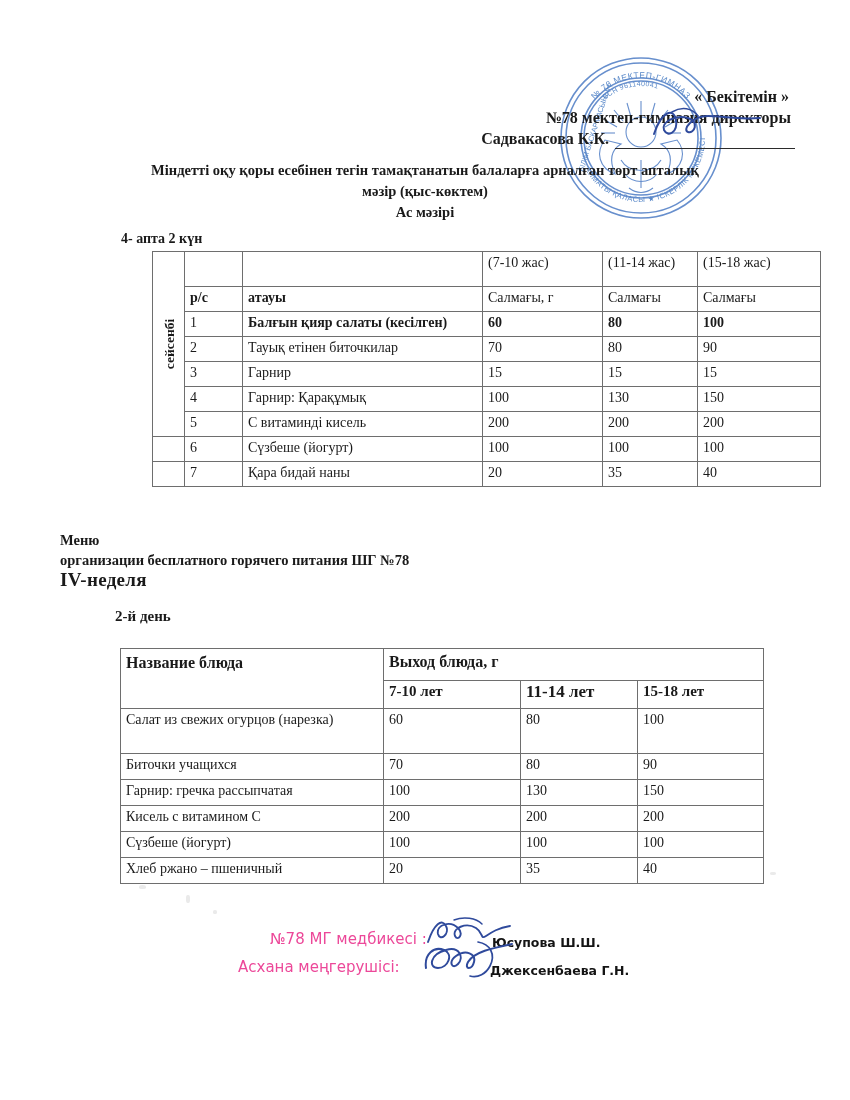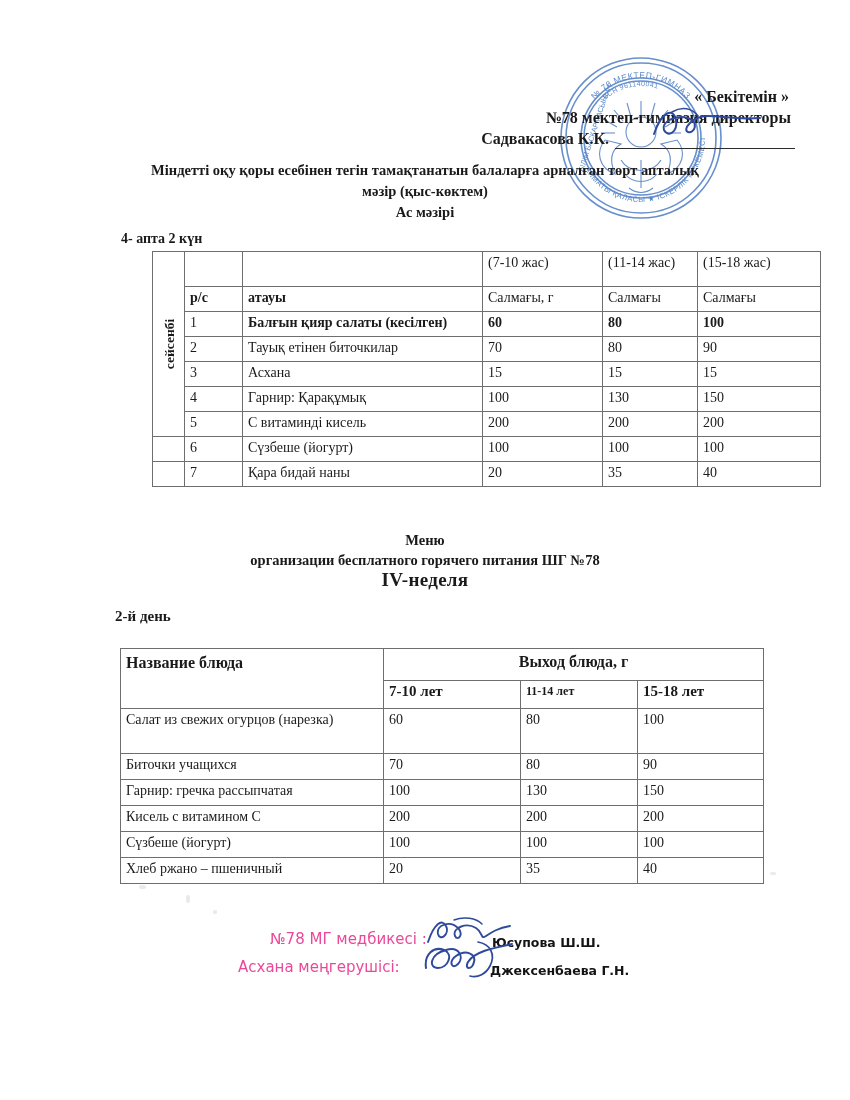--- a/index.html
+++ b/index.html
@@ -121,21 +121,21 @@
     font-weight: bold;
     font-size: 13.5px;
   }
 
   
   .ru-title {
     position: absolute;
     left: 60px;
     top: 530px;
     width: 730px;
-    text-align: center;
+    text-align: left;
     font-weight: bold;
     font-size: 14.5px;
     line-height: 20px;
   }
   .ru-week {
     font-size: 19px;
     font-weight: bold;
     letter-spacing: .3px;
   }
   .day-label {
@@ -296,21 +296,21 @@
       </tr>
       <tr>
         <td>2</td>
         <td>Тауық етінен биточкилар</td>
         <td>70</td>
         <td>80</td>
         <td>90</td>
       </tr>
       <tr>
         <td>3</td>
-        <td>Асхана</td>
+        <td>Гарнир</td>
         <td>15</td>
         <td>15</td>
         <td>15</td>
       </tr>
       <tr>
         <td>4</td>
         <td>Гарнир: Қарақұмық</td>
         <td>100</td>
         <td>130</td>
         <td>150</td>
@@ -352,25 +352,25 @@
   <table class="doc" id="tbl2">
     <colgroup>
       <col style="width:263px">
         <col style="width:137px">
         <col style="width:117px">
         <col style="width:126px">
     </colgroup>
     <tbody>
       <tr>
         <td class="b" rowspan="2" style="font-size:16px;padding-top:5px">Название блюда</td>
-        <td class="b" colspan="3" style="text-align:center;font-size:16px;height:25px;padding-top:4px">Выход блюда, г</td>
+        <td class="b" colspan="3" style="font-size:16px;height:25px;padding-top:4px">Выход блюда, г</td>
       </tr>
       <tr>
         <td class="b" style="font-size:15px;height:23px">7-10 лет</td>
-        <td class="b" style="font-size:12px">11-14 лет</td>
+        <td class="b" style="font-size:17px">11-14 лет</td>
         <td class="b" style="font-size:15px">15-18 лет</td>
       </tr>
       <tr>
         <td style="height:40px">Салат из свежих огурцов (нарезка)</td>
         <td>60</td>
         <td>80</td>
         <td>100</td>
       </tr>
       <tr>
         <td>Биточки учащихся</td>

